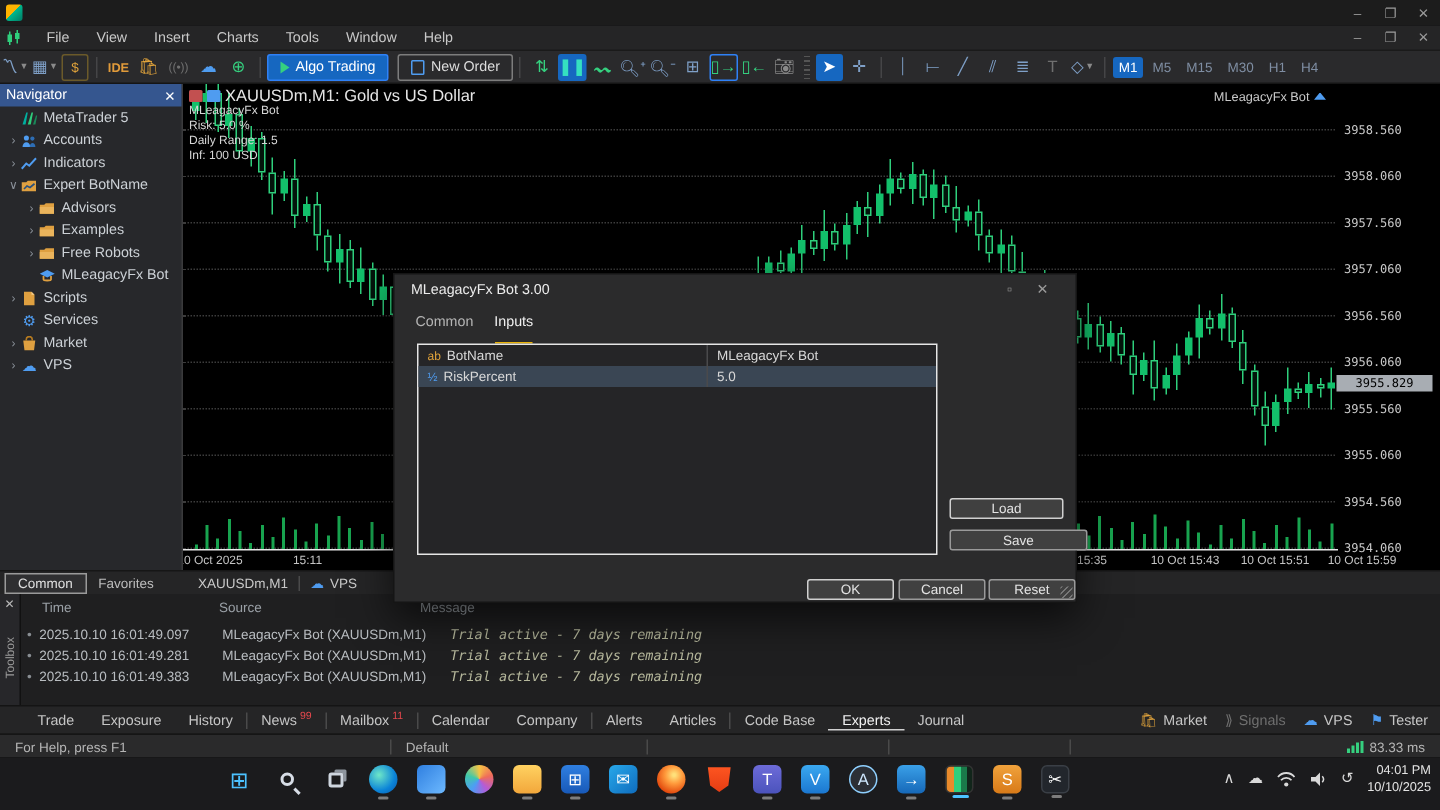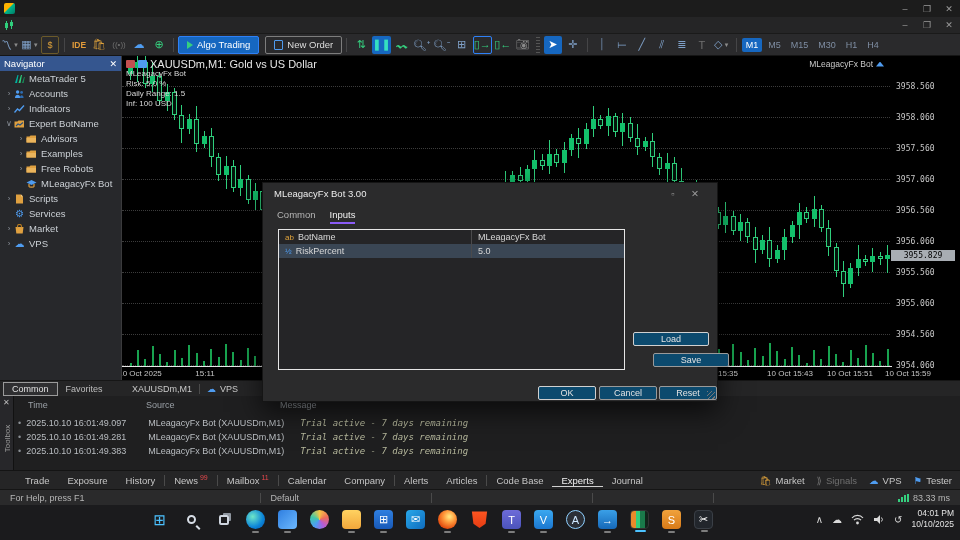--- a/index.html
+++ b/index.html
@@ -83,32 +83,32 @@
     align-items:center; font-size:9px; color:#c9c9c9; border-top:1px solid #161616; }
   .ct-sep { width:1px; height:10px; background:#4a4a4a; margin:0 7px; }
 
   
   #dialog { left:262px; top:182px; width:456px; height:220px; background:#2b2b2c; z-index:50;
     box-shadow:0 10px 26px rgba(0,0,0,.65); border:1px solid #151515; font-size:9.5px; }
   #dlg-title { height:20px; display:flex; align-items:center; padding:0 11px; color:#ececec; }
   #dlg-title .ic { margin-left:auto; color:#9a9a9a; width:22px; text-align:center; }
   #dlg-title .ic + .ic { margin-left:0; }
   #dlg-tabs { display:flex; gap:14px; padding:6px 14px 0 14px; color:#b5b5b5; }
-  .dlg-tab.active { color:#f0f0f0; border-bottom:2px solid #8b5cf6; padding-bottom:2px; }
+  .dlg-tab.active { color:#f0f0f0; border-bottom:2px solid #eab308; padding-bottom:8px; }
   #dlg-table { position:absolute; left:15px; top:46px; width:347px; height:141px;
     border:1px solid #e6e6e6; background:#252527; }
   .trow { display:flex; height:14px; align-items:center; color:#d8d8d8; font-size:9px; }
   .trow .c1 { width:192px; padding-left:6px; display:flex; align-items:center; gap:4px; }
   .trow .c2 { flex:1; padding-left:6px; border-left:1px solid #4a4a4c; height:100%; display:flex; align-items:center; }
   .trow.head { background:#333336; color:#cdcdcd; border-bottom:1px solid #4a4a4c; }
   .trow.sel { background:#3a4654; }
-  .dlg-btn { position:absolute; background:#0c4a6e; border:1px solid #9a9a9a; border-radius:2px;
+  .dlg-btn { position:absolute; background:#404040; border:1px solid #9a9a9a; border-radius:2px;
     color:#e3e3e3; font-size:9px; display:flex; align-items:center; justify-content:center; }
   #btn-load { left:370px; top:149px; width:76px; height:14px; border-color:#d0d0d0; }
-  #btn-save { left:390px; top:170px; width:76px; height:14px; }
+  #btn-save { left:370px; top:170px; width:92px; height:14px; }
   #btn-ok    { left:275px; top:203px; width:58px; height:14px; border-color:#d0d0d0; }
   #btn-cancel{ left:336px; top:203px; width:58px; height:14px; }
   #btn-reset { left:396px; top:203px; width:58px; height:14px; }
   #dlg-grip { position:absolute; right:2px; bottom:2px; width:8px; height:8px;
     background:repeating-linear-gradient(135deg,#777 0 1px,transparent 1px 3px); }
 
   
   #toolbox { left:0; top:396px; width:960px; height:74px; background:#1f1f20; }
   #tbx-strip { position:absolute; left:0; top:0; width:14px; height:74px; background:#27272a;
     border-right:1px solid #111; }
@@ -186,20 +186,29 @@
   </span>
 </div>
 
 <div class="abs" id="menubar">
   <svg id="mdi-ico" viewBox="0 0 12 11">
     <rect x="1" y="3" width="3" height="5" fill="#2fcf7c"></rect>
       <line x1="2.5" y1="1" x2="2.5" y2="10" stroke="#2fcf7c"></line>
     <rect x="6" y="2" width="3" height="4" fill="#2fcf7c"></rect>
       <line x1="7.5" y1="0" x2="7.5" y2="9" stroke="#2fcf7c"></line>
   </svg>
+  <span id="menu-items" style="display:flex;">
+      <span class="menu-item">File</span>
+      <span class="menu-item">View</span>
+      <span class="menu-item">Insert</span>
+      <span class="menu-item">Charts</span>
+      <span class="menu-item">Tools</span>
+      <span class="menu-item">Window</span>
+      <span class="menu-item">Help</span>
+    </span>
   <span class="win-btns">
     <span class="win-btn">–</span>
     <span class="win-btn">❐</span>
     <span class="win-btn">✕</span>
   </span>
 </div>
 
 <div class="abs" id="toolbar">
   <span class="tb">〽<span class="caret">▼</span></span>
   <span class="tb">▦<span class="caret">▼</span></span>

